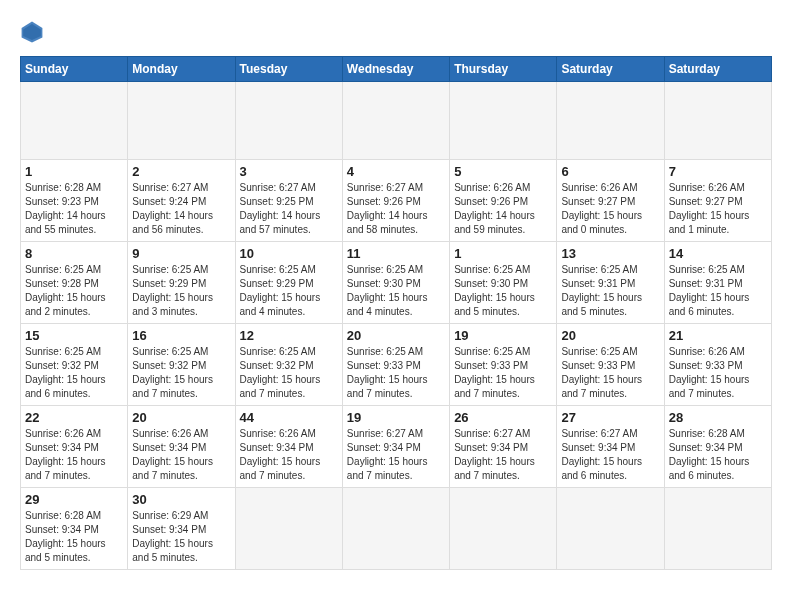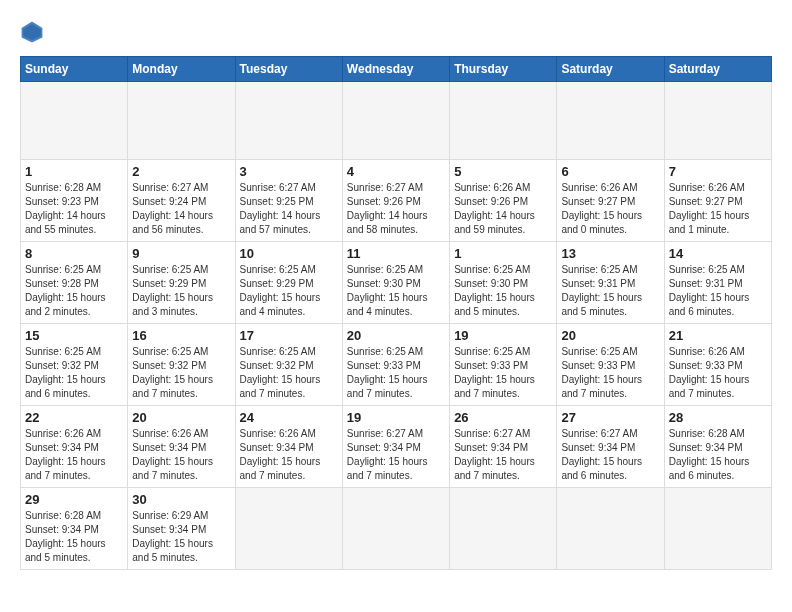--- a/index.html
+++ b/index.html
@@ -205,21 +205,21 @@
         <tr>
           <td>
             <span class="day-number">15</span>
             <div class="day-info">Sunrise: 6:25 AM<br>Sunset: 9:32 PM<br>Daylight: 15 hours and 6 minutes.</div>
           </td>
           <td>
             <span class="day-number">16</span>
             <div class="day-info">Sunrise: 6:25 AM<br>Sunset: 9:32 PM<br>Daylight: 15 hours and 7 minutes.</div>
           </td>
           <td>
-            <span class="day-number">17</span>
+            <span class="day-number">12</span>
             <div class="day-info">Sunrise: 6:25 AM<br>Sunset: 9:32 PM<br>Daylight: 15 hours and 7 minutes.</div>
           </td>
           <td>
             <span class="day-number">20</span>
             <div class="day-info">Sunrise: 6:25 AM<br>Sunset: 9:33 PM<br>Daylight: 15 hours and 7 minutes.</div>
           </td>
           <td>
             <span class="day-number">19</span>
             <div class="day-info">Sunrise: 6:25 AM<br>Sunset: 9:33 PM<br>Daylight: 15 hours and 7 minutes.</div>
           </td>
@@ -235,21 +235,21 @@
         <tr>
           <td>
             <span class="day-number">22</span>
             <div class="day-info">Sunrise: 6:26 AM<br>Sunset: 9:34 PM<br>Daylight: 15 hours and 7 minutes.</div>
           </td>
           <td>
             <span class="day-number">20</span>
             <div class="day-info">Sunrise: 6:26 AM<br>Sunset: 9:34 PM<br>Daylight: 15 hours and 7 minutes.</div>
           </td>
           <td>
-            <span class="day-number">24</span>
+            <span class="day-number">44</span>
             <div class="day-info">Sunrise: 6:26 AM<br>Sunset: 9:34 PM<br>Daylight: 15 hours and 7 minutes.</div>
           </td>
           <td>
             <span class="day-number">19</span>
             <div class="day-info">Sunrise: 6:27 AM<br>Sunset: 9:34 PM<br>Daylight: 15 hours and 7 minutes.</div>
           </td>
           <td>
             <span class="day-number">26</span>
             <div class="day-info">Sunrise: 6:27 AM<br>Sunset: 9:34 PM<br>Daylight: 15 hours and 7 minutes.</div>
           </td>

